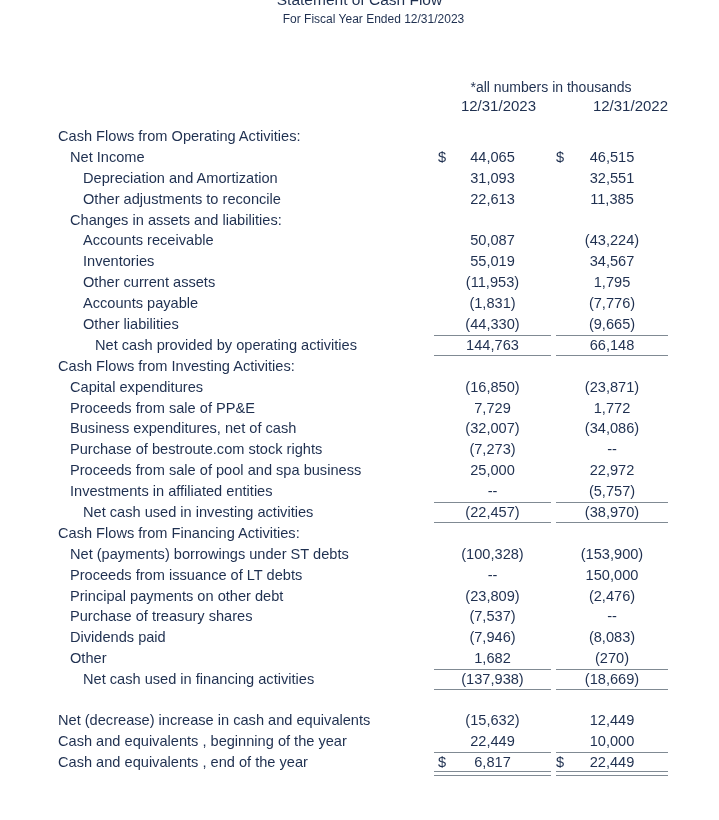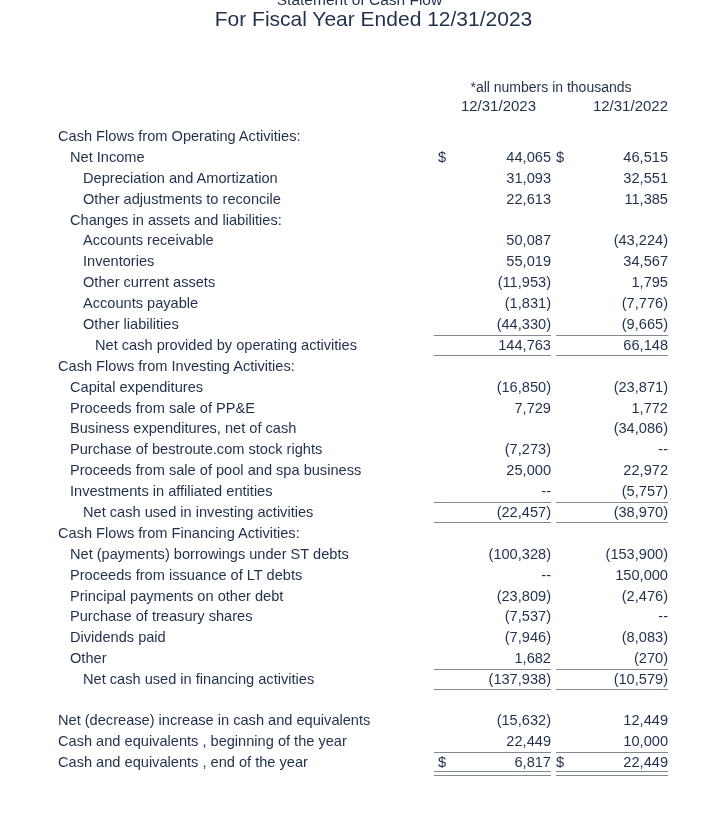--- a/index.html
+++ b/index.html
@@ -21,21 +21,21 @@
     text-align: center;
     padding-top: 0px;
   }
   .doc-title {
     font-size: 15.5px;
     line-height: 18px;
     margin-top: -9px;
     white-space: nowrap;
   }
   .doc-subtitle {
-    font-size: 21px;
+    font-size: 12px;
     line-height: 20px;
     white-space: nowrap;
     margin-left: 28px;
   }
 
   
   .col-note {
     position: absolute;
     top: 79px;
     left: 434px;
@@ -93,21 +93,21 @@
     top: 0;
     font-size: 14.6px;
     white-space: nowrap;
   }
   .cur.c1 { left: 438px; }
   .cur.c2 { left: 556px; }
 
   .num {
     position: absolute;
     top: 0;
-    text-align: right;
+    text-align: center;
     font-size: 14.6px;
     white-space: nowrap;
   }
   .num.c1 { left: 434px; width: 117px; }
   .num.c2 { left: 556px; width: 112px; }
 
   
   .rule {
     position: absolute;
     height: 0;
@@ -207,20 +207,21 @@
       <div class="num c1">(16,850)</div>
       <div class="num c2">(23,871)</div>
     </div>
     <div class="row">
       <div class="label lv1">Proceeds from sale of PP&amp;E</div>
       <div class="num c1">7,729</div>
       <div class="num c2">1,772</div>
     </div>
     <div class="row">
       <div class="label lv1">Business expenditures, net of cash</div>
+      <div class="num c1">(32,007)</div>
       <div class="num c2">(34,086)</div>
     </div>
     <div class="row">
       <div class="label lv1">Purchase of bestroute.com stock rights</div>
       <div class="num c1">(7,273)</div>
       <div class="num c2">--</div>
     </div>
     <div class="row">
       <div class="label lv1">Proceeds from sale of pool and spa business</div>
       <div class="num c1">25,000</div>
@@ -273,21 +274,21 @@
     <div class="row">
       <div class="label lv1">Other</div>
       <div class="num c1">1,682</div>
       <div class="num c2">(270)</div>
     </div>
     <div class="row">
       <div class="label lv2">Net cash used in financing activities</div>
       <div class="rule r1 top"></div>
       <div class="rule r2 top"></div>
       <div class="num c1">(137,938)</div>
-      <div class="num c2">(10,579)</div>
+      <div class="num c2">(18,669)</div>
       <div class="rule r1 bottom"></div>
       <div class="rule r2 bottom"></div>
     </div>
     <div class="row spacer"></div>
     <div class="row">
       <div class="label lv0">Net (decrease) increase in cash and equivalents</div>
       <div class="num c1">(15,632)</div>
       <div class="num c2">12,449</div>
     </div>
     <div class="row">

